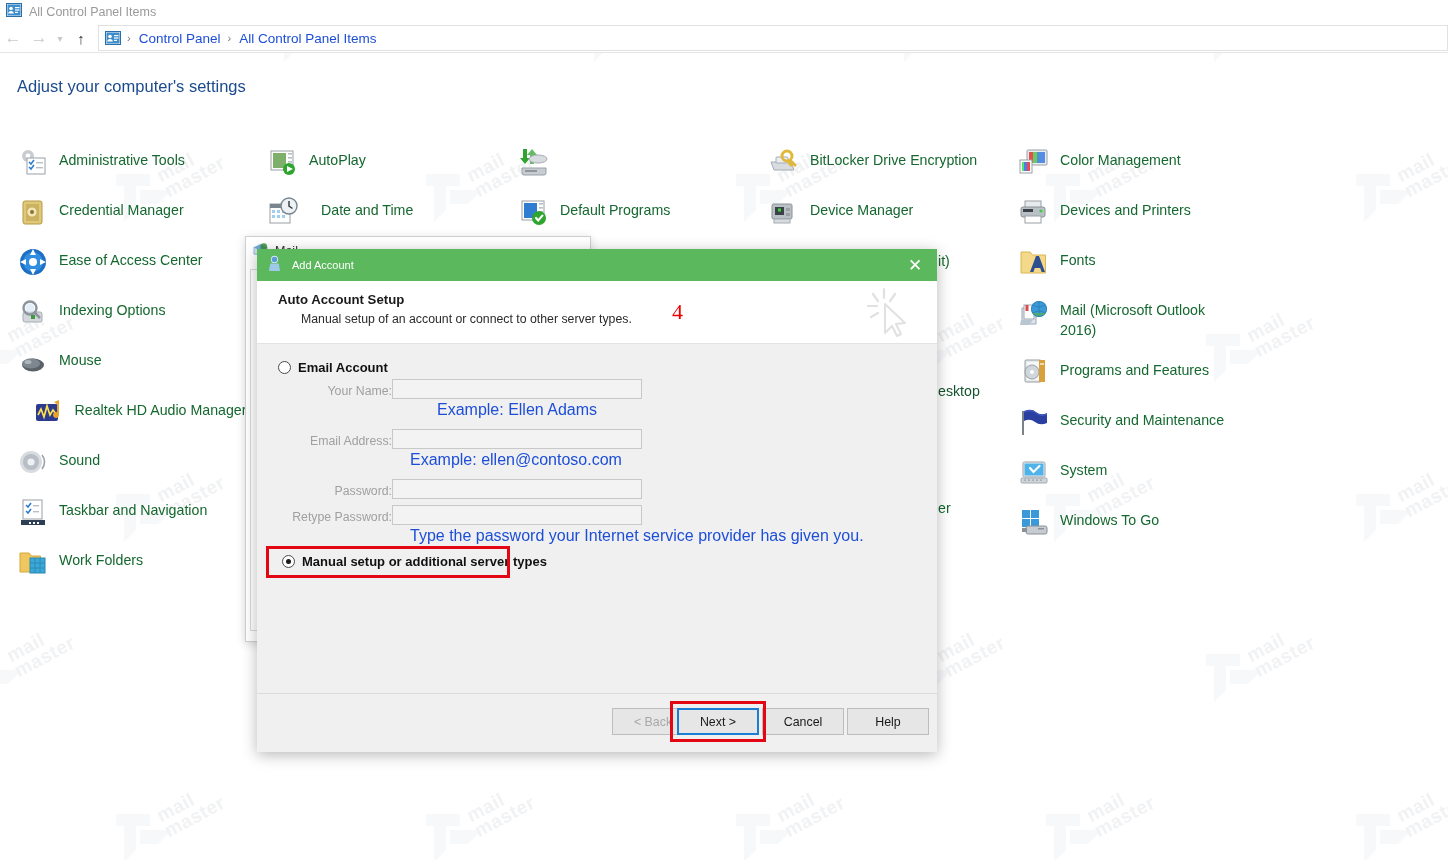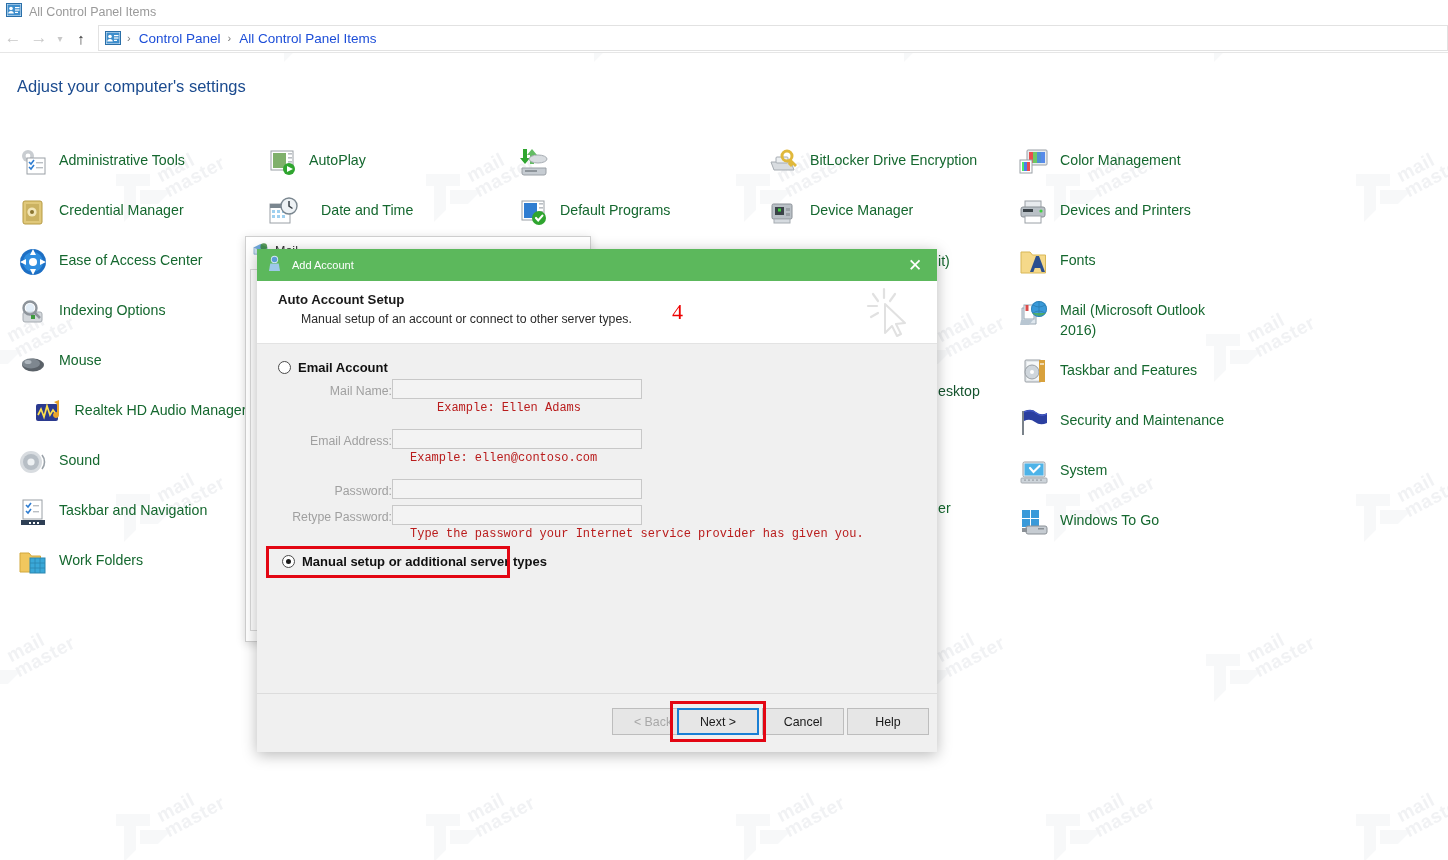--- a/index.html
+++ b/index.html
@@ -243,23 +243,22 @@
   }
   .field-input {
     position: absolute;
     height: 20px;
     border: 1px solid #c8c8c8;
     background: #f3f3f3;
     box-sizing: border-box;
   }
   .field-hint {
     position: absolute;
-    font-size: 12px;
-    color: #b91c1c;
-    font-family: Liberation Mono, monospace;
+    font-size: 16px;
+    color: #1d4ed8;
   }
 
   .highlight-box {
     position: absolute;
     border: 3px solid #e30613;
     box-sizing: border-box;
     pointer-events: none;
   }
 
   .dlg-footer {
@@ -731,21 +730,21 @@
       </div>
       <div class="cp-item" style="top: 210px; width: 420px;">
         <span class="cp-ico"><svg width="32" height="32" viewBox="0 0 32 32">
             <rect x="7" y="4" width="16" height="22" rx="1" fill="#e4e8eb" stroke="#9aa0a6"></rect>
             <rect x="9" y="6" width="12" height="18" fill="#f6f8f9"></rect>
             <circle cx="14" cy="16" r="7" fill="#cfd6dc" stroke="#9aa0a6"></circle>
             <circle cx="14" cy="16" r="2" fill="#fff"></circle>
             <path d="M21 4 h6 v22 h-6z" fill="#d8a13c"></path>
             <rect x="22" y="7" width="4" height="2" fill="#fff" opacity=".6"></rect>
           </svg></span>
-        <span class="cp-label">Taskbar and Features</span>
+        <span class="cp-label">Programs and Features</span>
       </div>
       <div class="cp-item" style="top: 260px; width: 420px;">
         <span class="cp-ico"><svg width="32" height="32" viewBox="0 0 32 32">
             <path d="M5 5 L5 29" stroke="#7a828a" stroke-width="2"></path>
             <path d="M6 5 q8-3 12 1 q5 4 11 1 l0 10 q-7 3 -12-1 q-5-4-11-1z" fill="#2b3fa0"></path>
             <path d="M6 6 q8-3 12 1 q5 4 11 1" fill="none" stroke="#4a5fd0" stroke-width="1"></path>
           </svg></span>
         <span class="cp-label">Security and Maintenance</span>
       </div>
       <div class="cp-item" style="top: 310px; width: 420px;">
@@ -828,21 +827,21 @@
     </div>
   </div>
 
   <div class="dlg-body">
 
     <div class="radio-row" style="left:21px; top:16px;">
       <span class="radio"></span>
       <span class="radio-label">Email Account</span>
     </div>
 
-    <div class="field-label" style="left:10px; top:40px; width:125px;">Mail Name:</div>
+    <div class="field-label" style="left:10px; top:40px; width:125px;">Your Name:</div>
     <input class="field-input" style="left: 135px; top: 35px; width: 250px;" value="">
     <div class="field-hint" style="left:180px; top:57px;">Example: Ellen Adams</div>
 
     <div class="field-label" style="left:10px; top:90px; width:125px;">Email Address:</div>
     <input class="field-input" style="left: 135px; top: 85px; width: 250px;" value="">
     <div class="field-hint" style="left:153px; top:107px;">Example: ellen@contoso.com</div>
 
     <div class="field-label" style="left:10px; top:140px; width:125px;">Password:</div>
     <input class="field-input" type="password" style="left: 135px; top: 135px; width: 250px;" value="">
 

